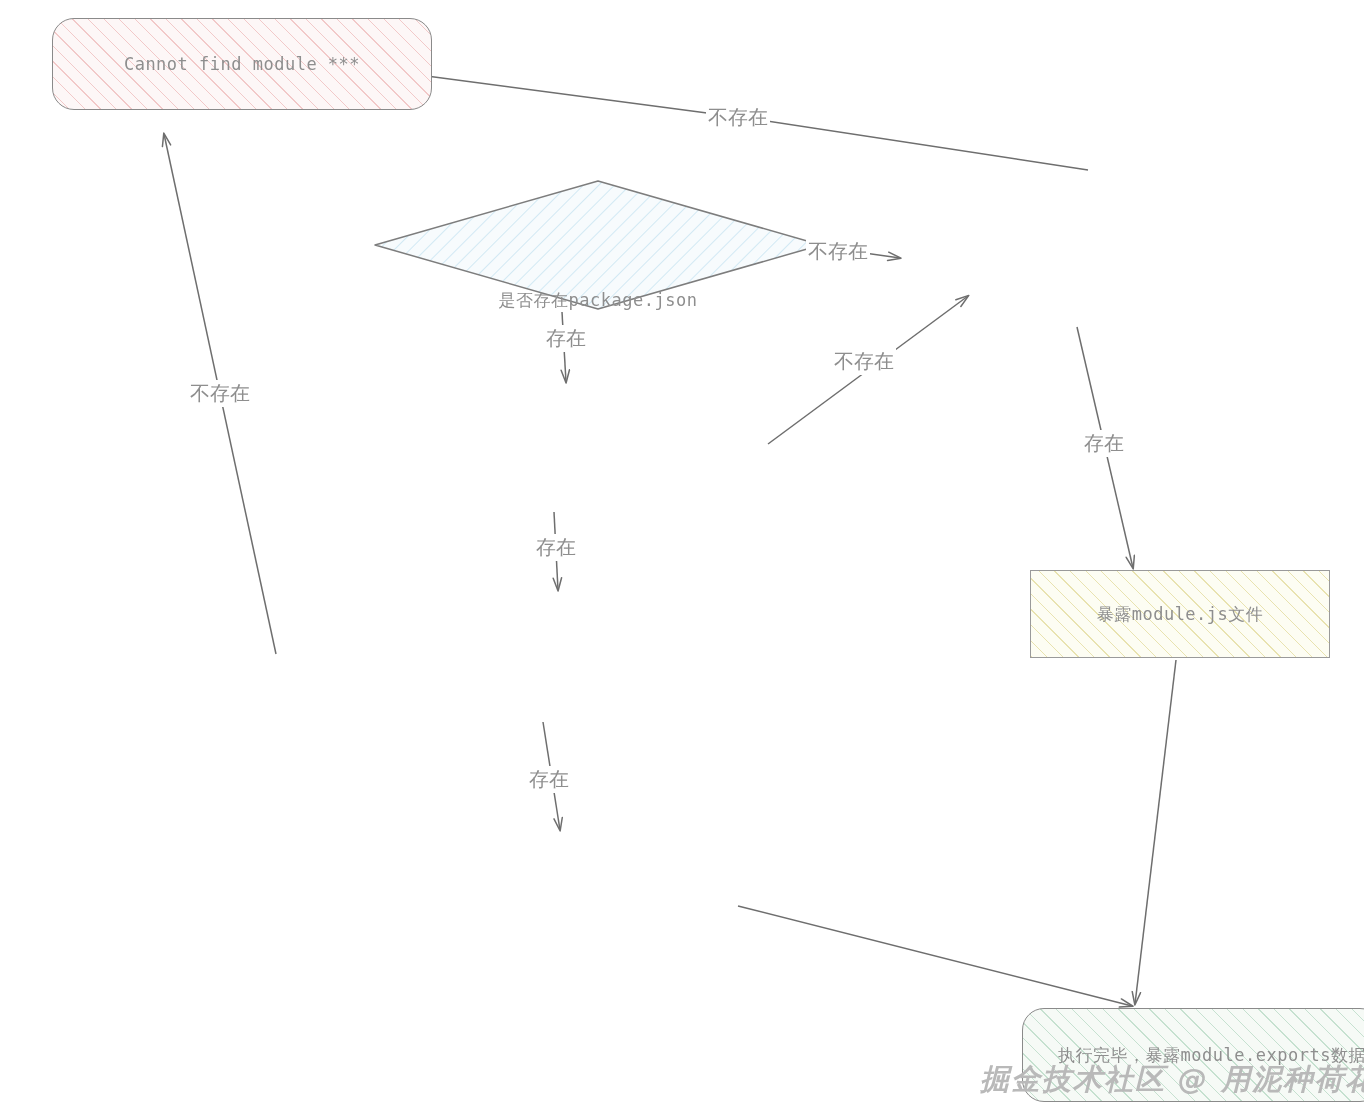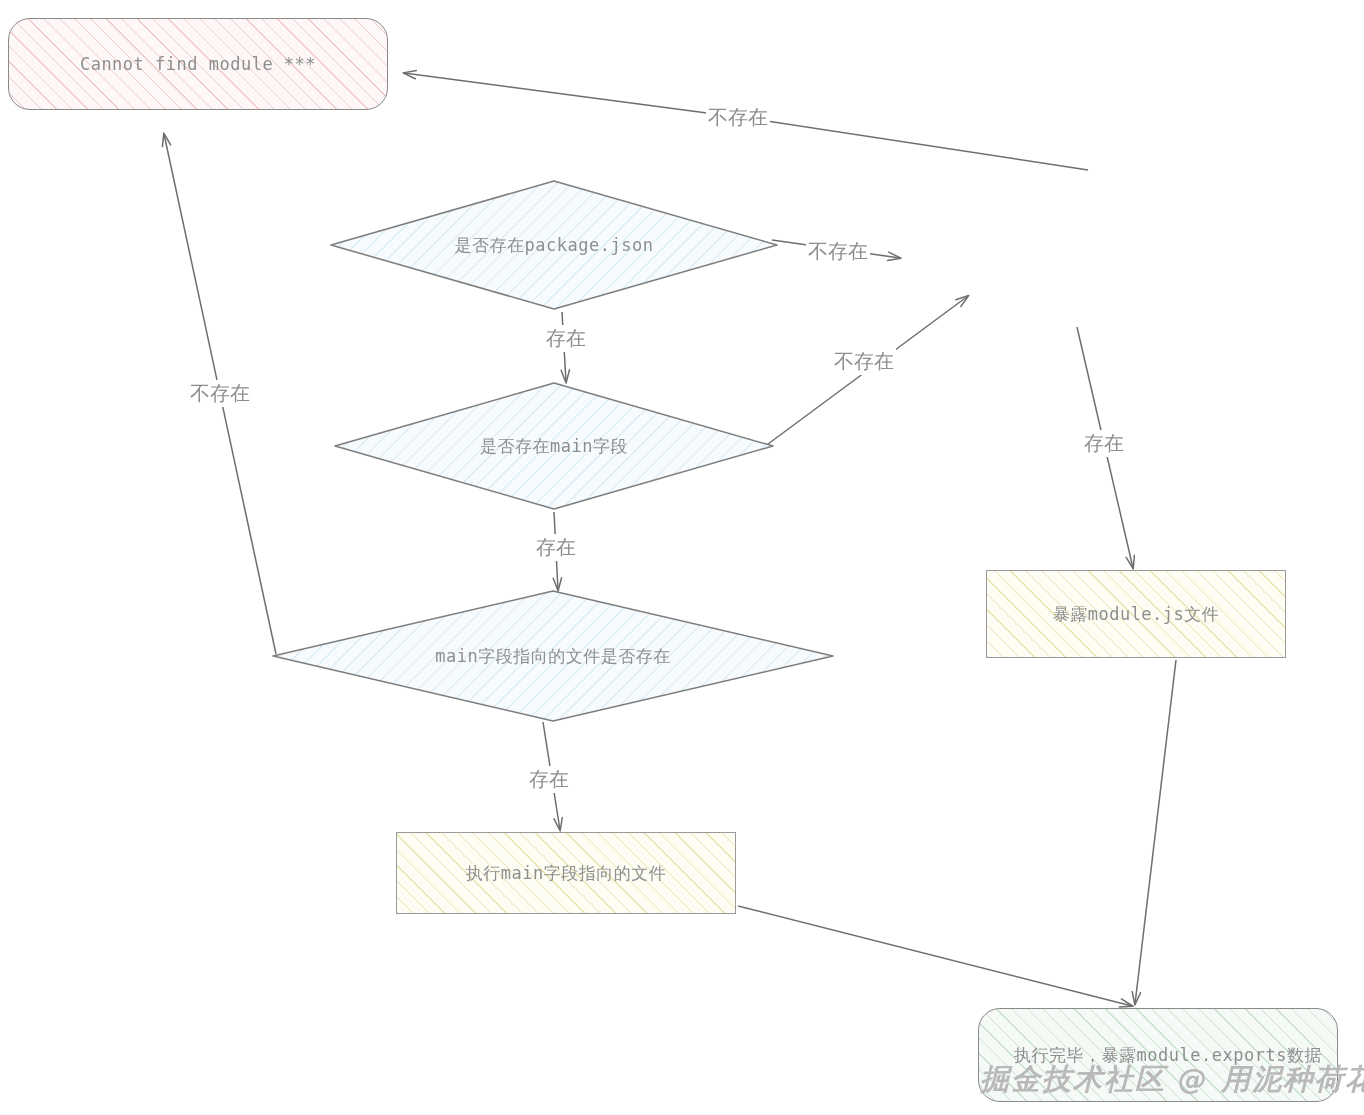--- a/index.html
+++ b/index.html
@@ -26,20 +26,21 @@
   .node {
     position: absolute;
     box-sizing: border-box;
     display: flex;
     align-items: center;
     justify-content: center;
     color: #8a8a8a;
     font-size: 17px;
     letter-spacing: 0.5px;
     white-space: nowrap;
+    margin-left: 44px;
   }
   .node-label {
     position: relative;
     z-index: 3;
     color: #8e8e8e;
     font-family: "DejaVu Sans Mono", "Liberation Mono", monospace;
     font-size: 17px;
   }
   
   .rounded {
@@ -76,20 +77,21 @@
       rgba(216,205,120,0.55) 0px,
       rgba(216,205,120,0.55) 1px,
       rgba(0,0,0,0) 1px,
       rgba(0,0,0,0) 11px
     );
   }
   
   .diamond {
     background: transparent;
     border: none;
+    align-items: flex-end;
   }
   .diamond .dia-shape {
     position: absolute;
     left: 0; top: 0;
     width: 100%;
     height: 100%;
     z-index: 1;
   }
   .edge-label {
     position: absolute;
@@ -159,53 +161,26 @@
           <rect width="11" height="11" fill="#f7fbfd"></rect>
           <line x1="0" y1="0" x2="0" y2="11" stroke="#bfe0f0" stroke-width="1.3"></line>
         </pattern>
       </defs>
       <path d="M226,3 L449,67 L226,131 L3,67 Z" fill="url(#bluehatch1)" stroke="#7d7d7d" stroke-width="1.5" stroke-linejoin="round" vector-effect="non-scaling-stroke"></path>
     </svg>
     <span class="node-label">是否存在package.json</span>
   </div>
 
 
-  <div class="node diamond" style="left:332px; top:380px; width:444px; height:132px;">
-    <svg class="dia-shape" viewBox="0 0 444 132" preserveAspectRatio="none">
-      <defs>
-        <pattern id="bluehatch3" width="11" height="11" patternUnits="userSpaceOnUse" patternTransform="rotate(45)">
-          <rect width="11" height="11" fill="#f7fbfd"></rect>
-          <line x1="0" y1="0" x2="0" y2="11" stroke="#bfe0f0" stroke-width="1.3"></line>
-        </pattern>
-      </defs>
-      <path d="M222,3 L441,66 L222,129 L3,66 Z" fill="url(#bluehatch3)" stroke="#7d7d7d" stroke-width="1.5" stroke-linejoin="round" vector-effect="non-scaling-stroke"></path>
-    </svg>
-    <span class="node-label">是否存在main字段</span>
-  </div>
-
-  <div class="node diamond" style="left:270px; top:588px; width:566px; height:136px;">
-    <svg class="dia-shape" viewBox="0 0 566 136" preserveAspectRatio="none">
-      <defs>
-        <pattern id="bluehatch4" width="11" height="11" patternUnits="userSpaceOnUse" patternTransform="rotate(45)">
-          <rect width="11" height="11" fill="#f7fbfd"></rect>
-          <line x1="0" y1="0" x2="0" y2="11" stroke="#bfe0f0" stroke-width="1.3"></line>
-        </pattern>
-      </defs>
-      <path d="M283,3 L563,68 L283,133 L3,68 Z" fill="url(#bluehatch4)" stroke="#7d7d7d" stroke-width="1.5" stroke-linejoin="round" vector-effect="non-scaling-stroke"></path>
-    </svg>
-    <span class="node-label">main字段指向的文件是否存在</span>
-  </div>
+
 
   <div class="node rect" style="left:986px; top:570px; width:300px; height:88px;">
     <span class="node-label">暴露module.js文件</span>
   </div>
 
-  <div class="node rect" style="left:396px; top:832px; width:340px; height:82px;">
-    <span class="node-label">执行main字段指向的文件</span>
-  </div>
 
   <div class="node rounded green" style="left:978px; top:1008px; width:360px; height:94px;">
     <span class="node-label">执行完毕，暴露module.exports数据</span>
   </div>
 
   <div class="edge-label" style="left:706px; top:104px;">不存在</div>
 
   <div class="edge-label" style="left:806px; top:238px;">不存在</div>
 
   <div class="edge-label" style="left:544px; top:325px;">存在</div>

